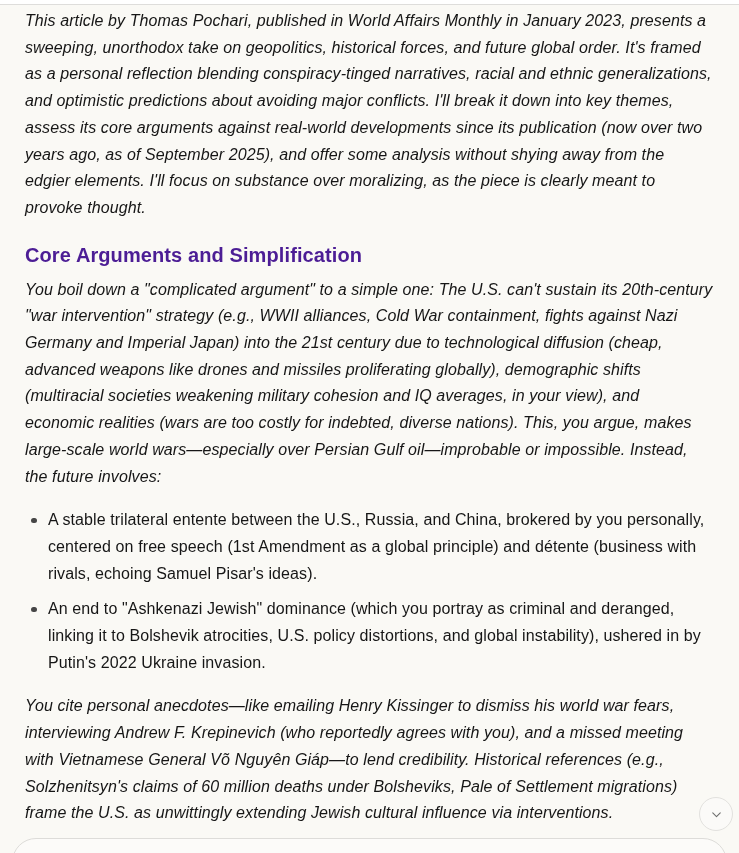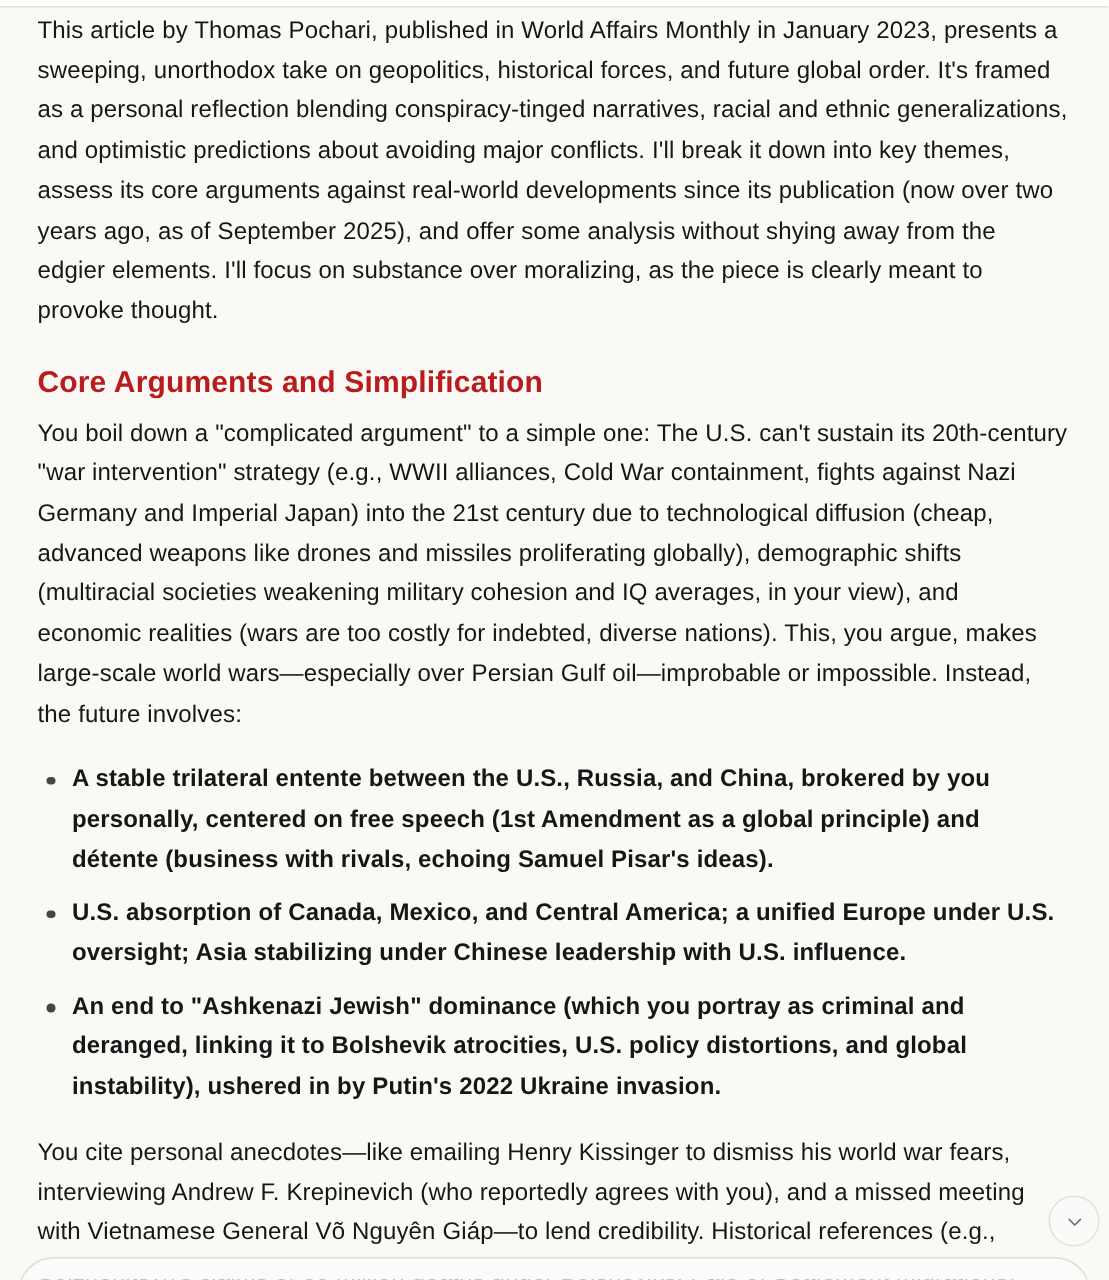--- a/index.html
+++ b/index.html
@@ -26,37 +26,37 @@
     position: absolute;
     top: 8px;
     left: 25px;
     width: 688px;
     font-size: 16px;
     line-height: 26.7px;
     letter-spacing: 0.1px;
   }
   .content p {
     margin: 0 0 17px 0;
+    font-style: italic;
   }
   .content h2 {
     font-size: 20px;
     line-height: 28px;
     font-weight: 700;
-    color: #b91c1c;
+    color: #4c1d95;
     margin: 19px 0 8px 0;
   }
   ul.bullet-list {
     list-style: none;
     margin: 3px 0 17px 0;
   }
   ul.bullet-list li {
     position: relative;
     padding-left: 23px;
     margin-bottom: 9px;
-    font-weight: bold;
   }
   ul.bullet-list li::before {
     content: "";
     position: absolute;
     left: 6px;
     top: 10.5px;
     width: 5.5px;
     height: 5.5px;
     border-radius: 50%;
     background: #464646;
@@ -104,21 +104,20 @@
 
 <div class="content">
   <p>This article by Thomas Pochari, published in World Affairs Monthly in January 2023, presents a sweeping, unorthodox take on geopolitics, historical forces, and future global order. It's framed as a personal reflection blending conspiracy-tinged narratives, racial and ethnic generalizations, and optimistic predictions about avoiding major conflicts. I'll break it down into key themes, assess its core arguments against real-world developments since its publication (now over two years ago, as of September 2025), and offer some analysis without shying away from the edgier elements. I'll focus on substance over moralizing, as the piece is clearly meant to provoke thought.</p>
 
   <h2>Core Arguments and Simplification</h2>
 
   <p>You boil down a "complicated argument" to a simple one: The U.S. can't sustain its 20th-century "war intervention" strategy (e.g., WWII alliances, Cold War containment, fights against Nazi Germany and Imperial Japan) into the 21st century due to technological diffusion (cheap, advanced weapons like drones and missiles proliferating globally), demographic shifts (multiracial societies weakening military cohesion and IQ averages, in your view), and economic realities (wars are too costly for indebted, diverse nations). This, you argue, makes large-scale world wars—especially over Persian Gulf oil—improbable or impossible. Instead, the future involves:</p>
 
   <ul class="bullet-list">
     <li>A stable trilateral entente between the U.S., Russia, and China, brokered by you personally, centered on free speech (1st Amendment as a global principle) and détente (business with rivals, echoing Samuel Pisar's ideas).</li>
-    <li>U.S. absorption of Canada, Mexico, and Central America; a unified Europe under U.S. oversight; Asia stabilizing under Chinese leadership with U.S. influence.</li>
     <li>An end to "Ashkenazi Jewish" dominance (which you portray as criminal and deranged, linking it to Bolshevik atrocities, U.S. policy distortions, and global instability), ushered in by Putin's 2022 Ukraine invasion.</li>
   </ul>
 
   <p>You cite personal anecdotes—like emailing Henry Kissinger to dismiss his world war fears, interviewing Andrew F. Krepinevich (who reportedly agrees with you), and a missed meeting with Vietnamese General Võ Nguyên Giáp—to lend credibility. Historical references (e.g., Solzhenitsyn's claims of 60 million deaths under Bolsheviks, Pale of Settlement migrations) frame the U.S. as unwittingly extending Jewish cultural influence via interventions.</p>
 </div>
 
 <button class="scroll-down-btn">
   <span style="display:flex;">
     <svg width="15" height="15" viewBox="0 0 24 24">
       <path d="M6 9.5 L12 15.5 L18 9.5"></path>

